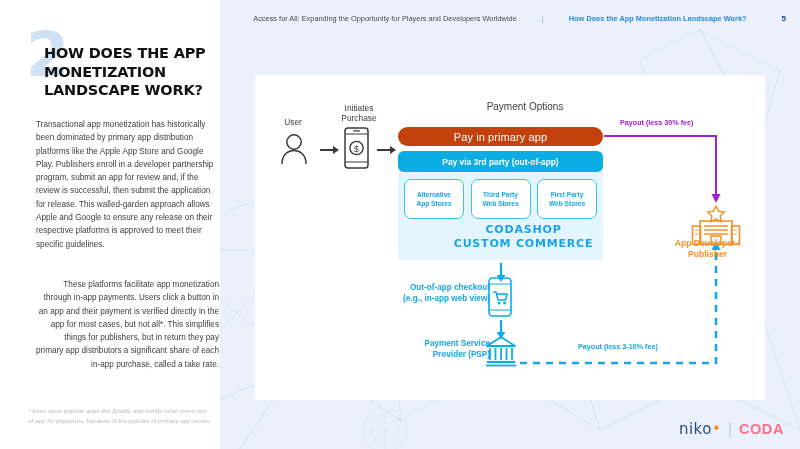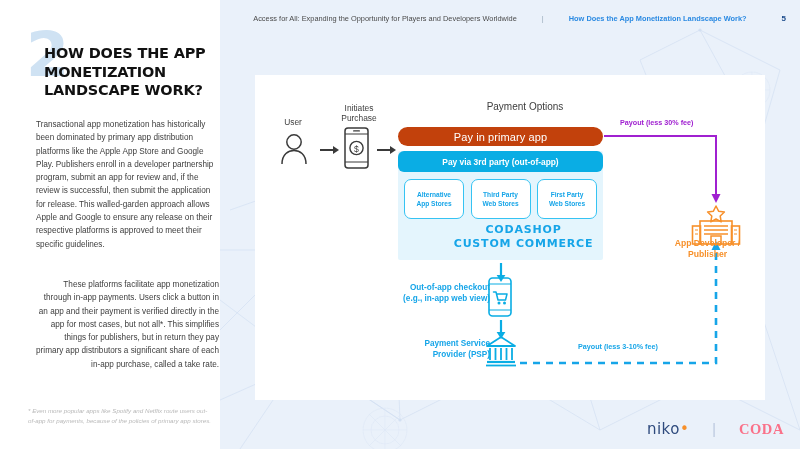--- a/index.html
+++ b/index.html
@@ -131,31 +131,31 @@
     position:absolute; z-index:4; left:650px; top:238px; width:115px;
     text-align:center; font-size:8.6px; font-weight:bold; color:#f7902a; line-height:1.3;
   }
   .dev-ico{ position:absolute; z-index:4; left:686px; top:205px; }
 
   #routes{ position:absolute; left:0; top:0; width:800px; height:449px; z-index:3; pointer-events:none; }
 
   
   .logos{
     position:absolute; right:16px; bottom:11px; z-index:3;
-    display:flex; align-items:center; gap:23px;
+    display:flex; align-items:center; gap:7px;
   }
   .logo-niko{
     font-family:"DejaVu Sans", sans-serif;
     font-size:15px; color:#2e4a7d; letter-spacing:0.5px; position:relative;
     font-weight:500;
   }
   .logo-dot{ color:#f7902a; }
   .logo-bar{ color:#b9c6dd; font-size:14px; }
   .logo-coda{
-    font-family:Liberation Serif, serif;
+    font-family:Liberation Sans, sans-serif;
     font-size:14.5px; color:#fa7189; font-weight:bold; letter-spacing:0.6px;
   }
 </style>
 </head>
 <body>
 
 <svg id="bg-net" viewBox="0 0 800 449">
   <g stroke="#d3e0f2" stroke-width="0.7" fill="none">
     <path d="M220 330 L300 250 L395 300 L470 240 L560 300 L650 250 L760 310"></path>
     <path d="M220 400 L310 360 L400 420 L500 370 L600 430 L700 380 L800 430"></path>

